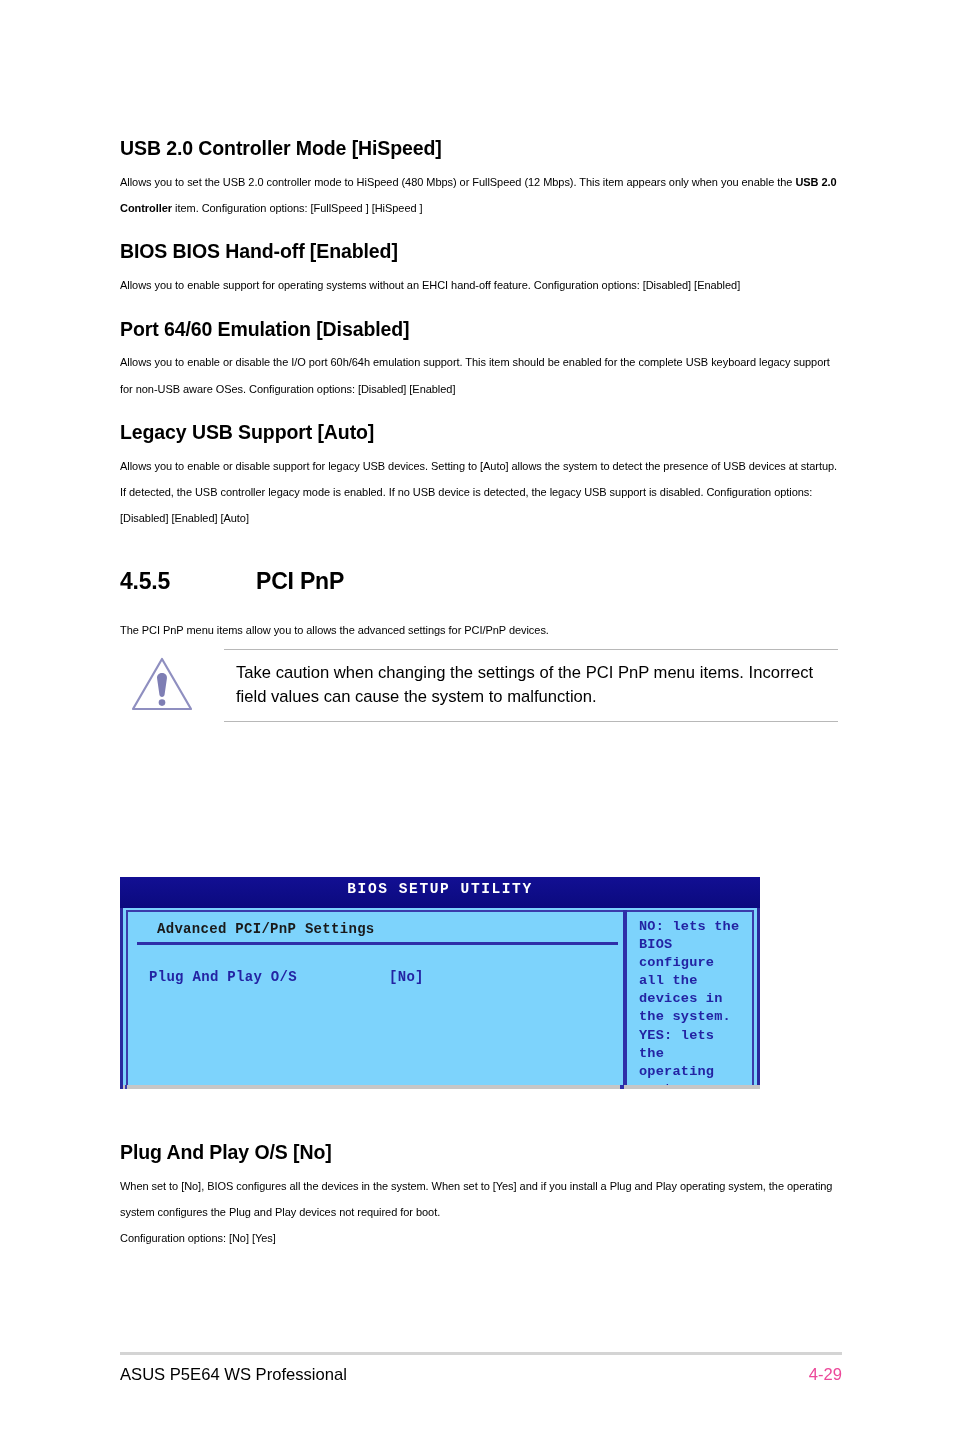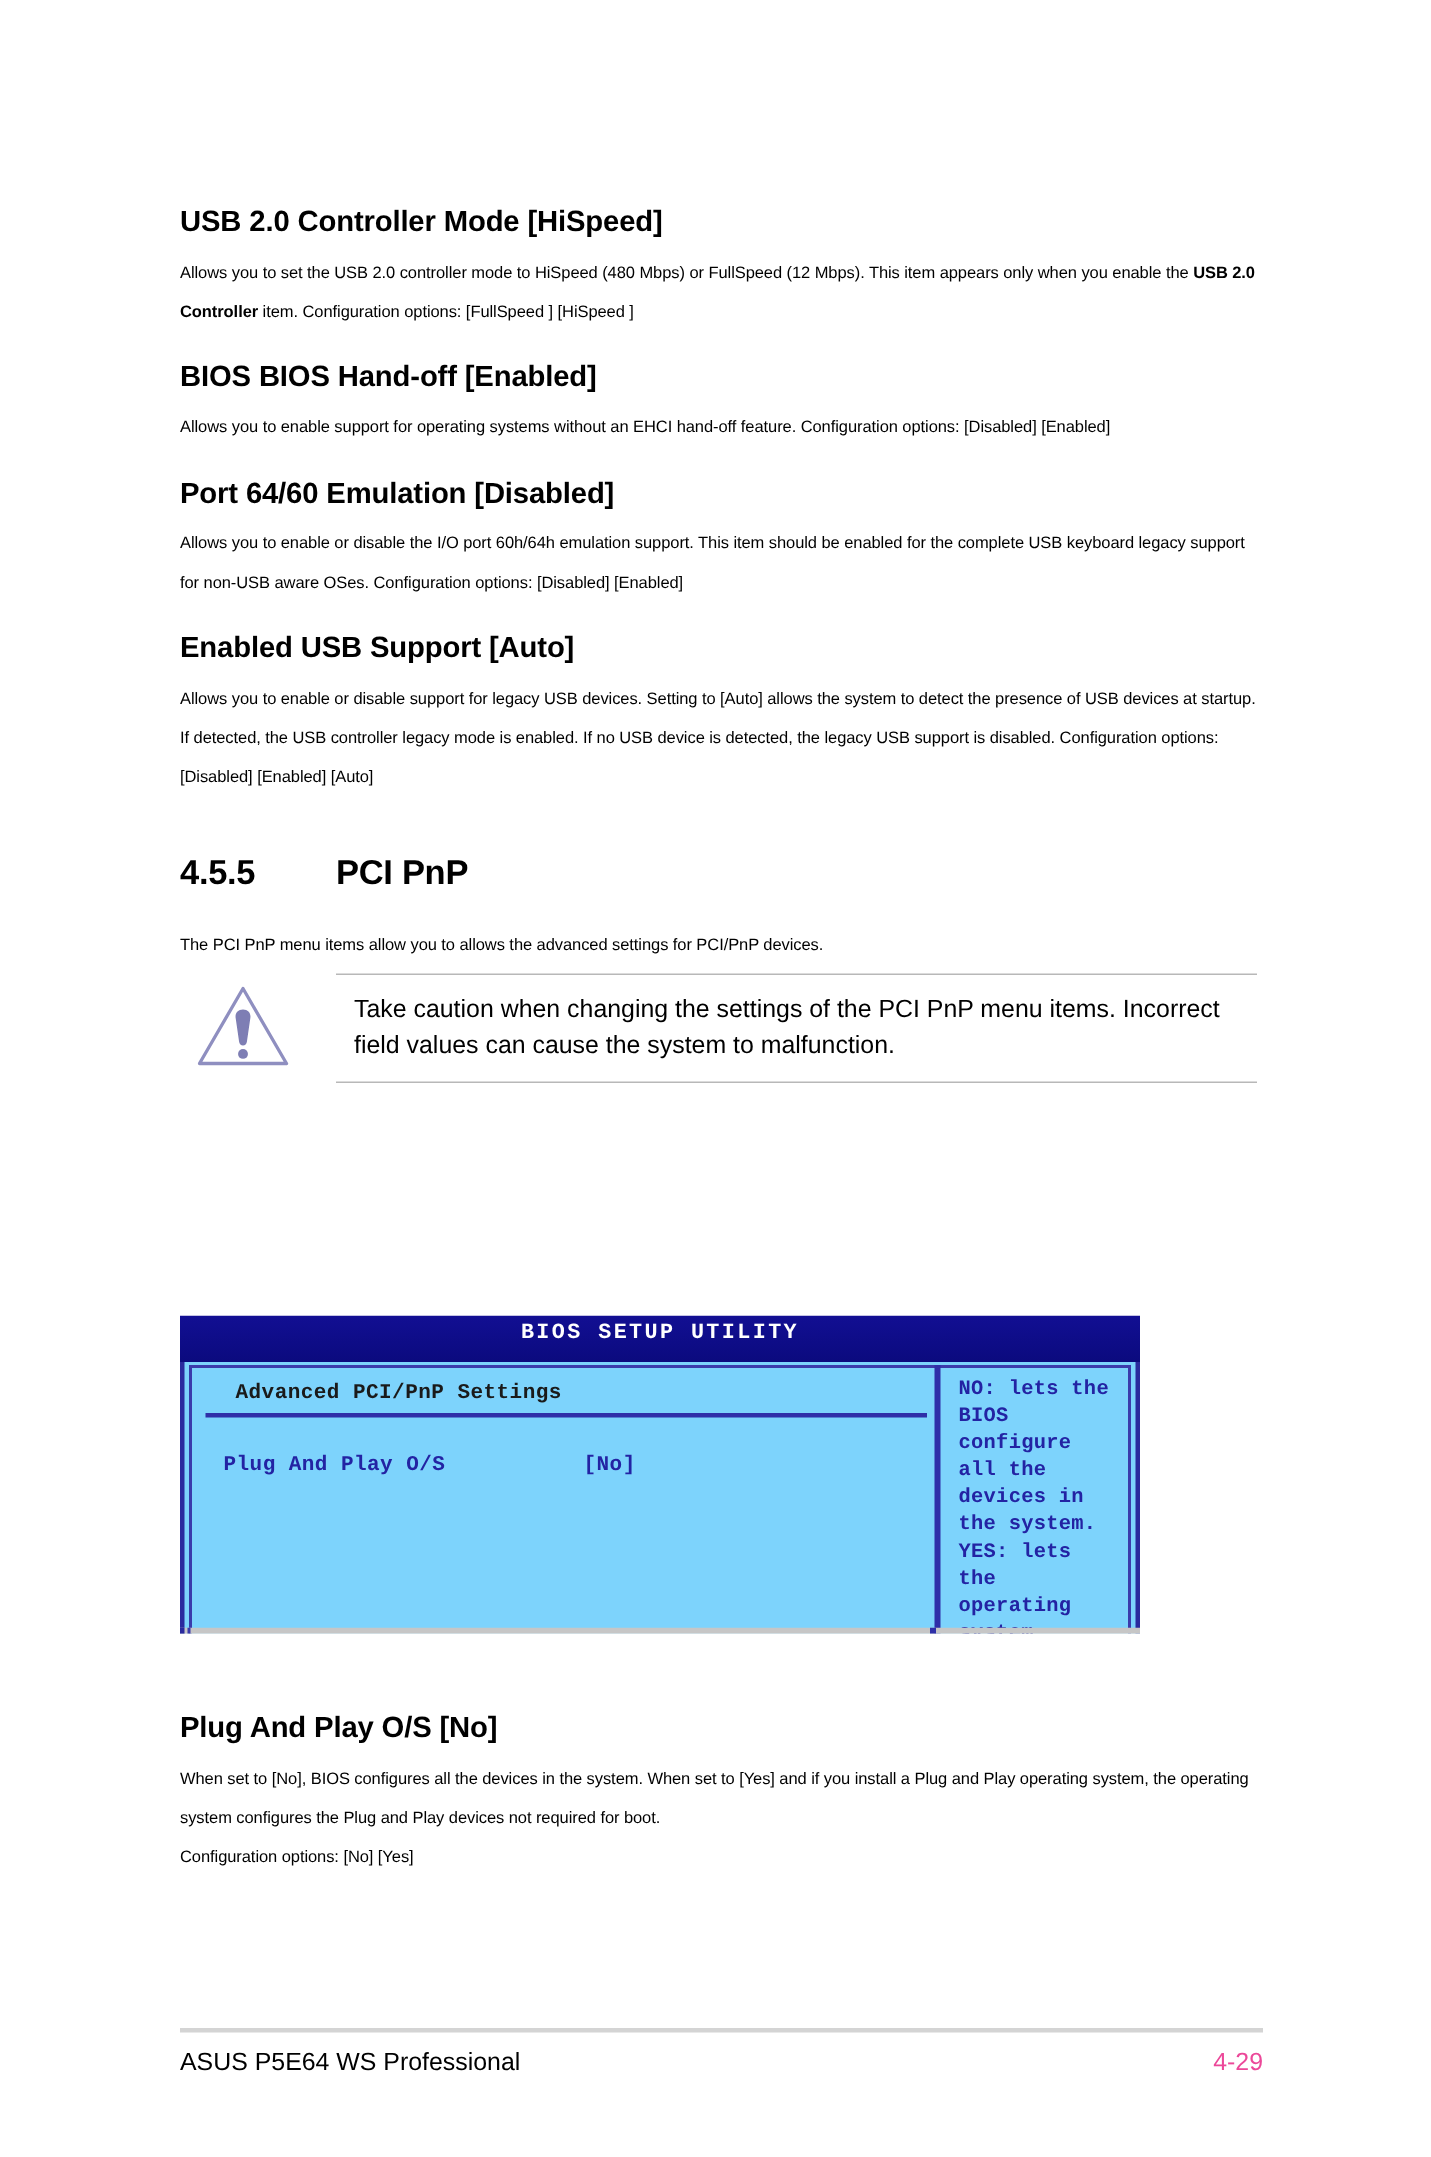--- a/index.html
+++ b/index.html
@@ -50,20 +50,21 @@
   }
   p.body.tight { margin-bottom: 0; }
 
   b, strong { font-weight: bold; }
 
   
   .section-head {
     display: flex;
     align-items: flex-end;
     margin: 36px 0 22px 0;
+    gap: 32px;
   }
   .section-num {
     font-size: 23px;
     font-weight: bold;
     width: 104px;
     flex: 0 0 104px;
     letter-spacing: -0.2px;
   }
   .section-title {
     font-size: 23px;
@@ -272,21 +273,21 @@
     <p class="body">
       <span>Allows you to set the USB 2.0 controller mode to HiSpeed (480 Mbps) or FullSpeed (12 Mbps). This item appears only when you enable the </span><b>USB 2.0 Controller</b><span> item. Configuration options: [FullSpeed ] [HiSpeed ]</span>
     </p>
 
     <h3 class="item-head">BIOS BIOS Hand-off [Enabled]</h3>
     <p class="body">Allows you to enable support for operating systems without an EHCI hand-off feature. Configuration options: [Disabled] [Enabled]</p>
 
     <h3 class="item-head">Port 64/60 Emulation [Disabled]</h3>
     <p class="body">Allows you to enable or disable the I/O port 60h/64h emulation support. This item should be enabled for the complete USB keyboard legacy support for non-USB aware OSes. Configuration options: [Disabled] [Enabled]</p>
 
-    <h3 class="item-head">Enabled USB Support [Auto]</h3>
+    <h3 class="item-head">Legacy USB Support [Auto]</h3>
     <p class="body">Allows you to enable or disable support for legacy USB devices. Setting to [Auto] allows the system to detect the presence of USB devices at startup. If detected, the USB controller legacy mode is enabled. If no USB device is detected, the legacy USB support is disabled. Configuration options: [Disabled] [Enabled] [Auto]</p>
 
     <div class="section-head">
       <span class="section-num">4.5.5</span>
       <span class="section-title">PCI PnP</span>
     </div>
 
     <p class="body tight">The PCI PnP menu items allow you to allows the advanced settings for PCI/PnP devices.</p>
 
     <div class="note">

